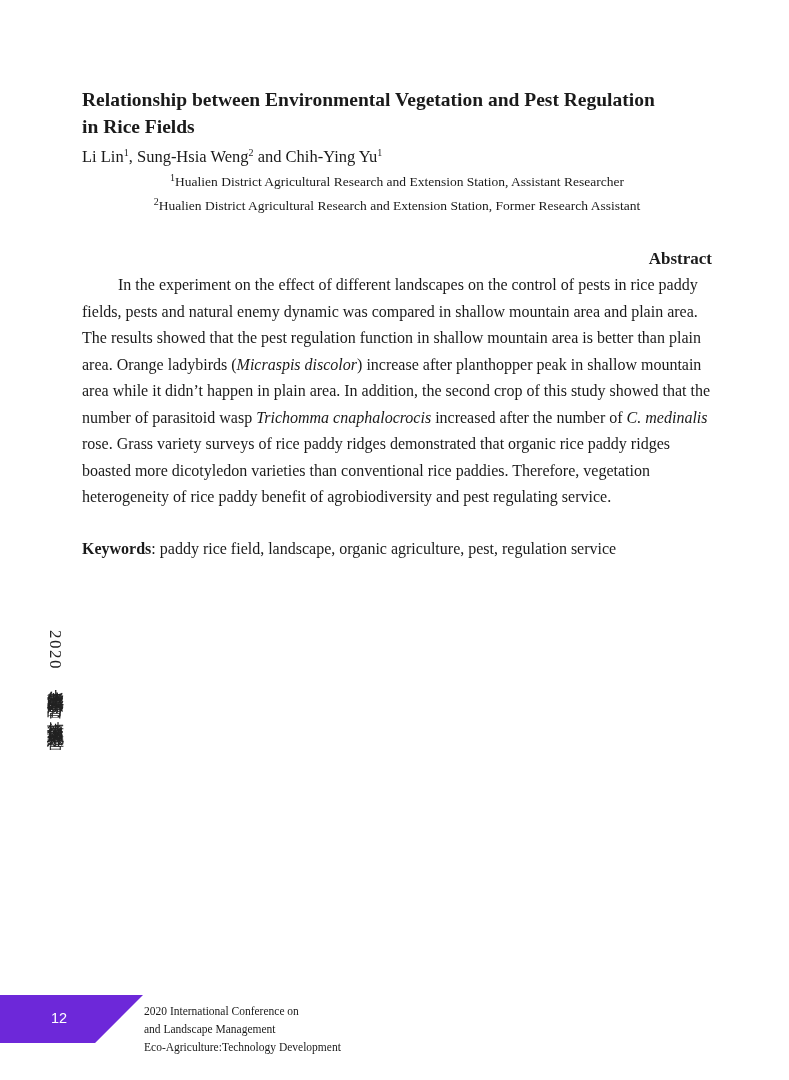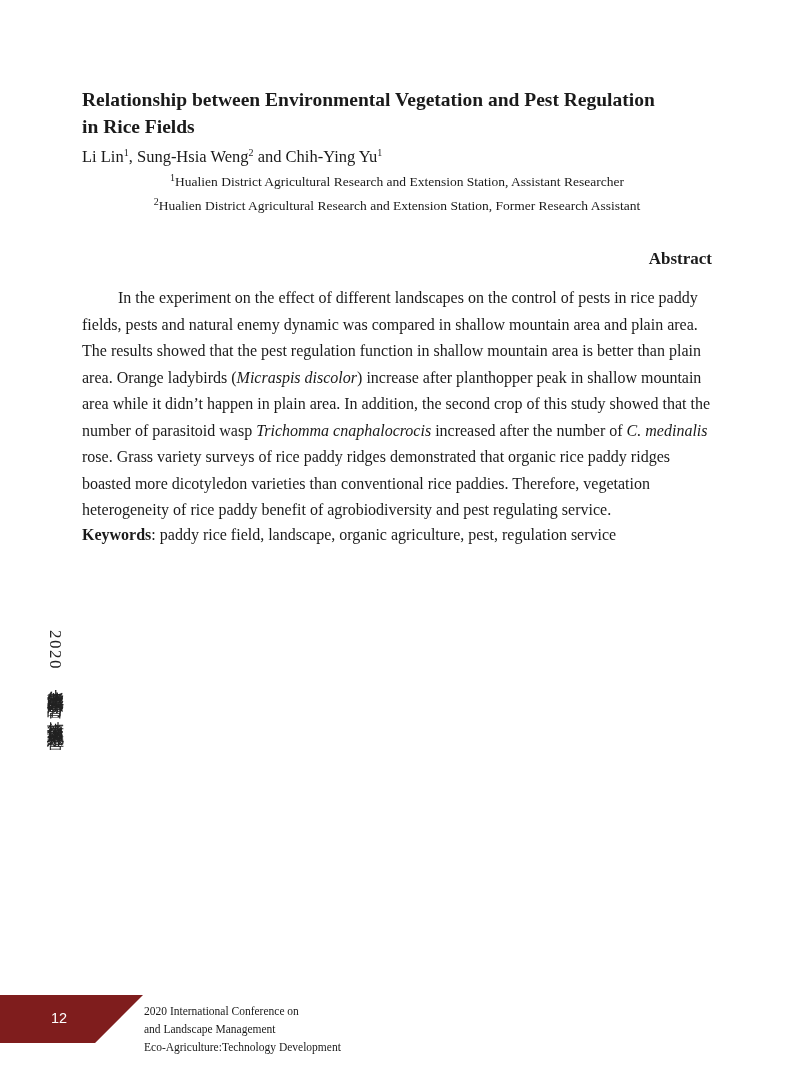--- a/index.html
+++ b/index.html
@@ -45,27 +45,28 @@
     text-align: right;
     font-weight: bold;
     font-size: 17px;
     line-height: 20px;
     margin-top: 32px;
   }
   .abstract-paragraph {
     font-size: 16px;
     line-height: 26.5px;
     text-indent: 36px;
-    margin-top: 16px;
+    margin-top: 3px;
     text-align: left;
   }
   .italic { font-style: italic; }
   .keywords-line {
     font-size: 16px;
     line-height: 22px;
+    margin-top: 27px;
   }
   .keywords-label { font-weight: bold; }
 
   
   .vertical-title {
     position: absolute;
     left: 44px; top: 630px;
     height: 370px;
     writing-mode: vertical-rl;
     text-orientation: mixed;
@@ -73,21 +74,21 @@
     letter-spacing: 1.5px;
     color: #222222;
     white-space: nowrap;
   }
 
   
   .page-tab {
     position: absolute;
     left: 0; top: 995px;
     width: 143px; height: 48px;
-    background: #7f1d1d;
+    background: #6d28d9;
     clip-path: polygon(0 0, 100% 0, 66.5% 100%, 0 100%);
   }
   .page-number {
     position: absolute;
     left: 0; top: 0;
     width: 118px; height: 48px;
     line-height: 46px;
     text-align: center;
     color: #ffffff;
     font-family: "Liberation Sans", sans-serif;

